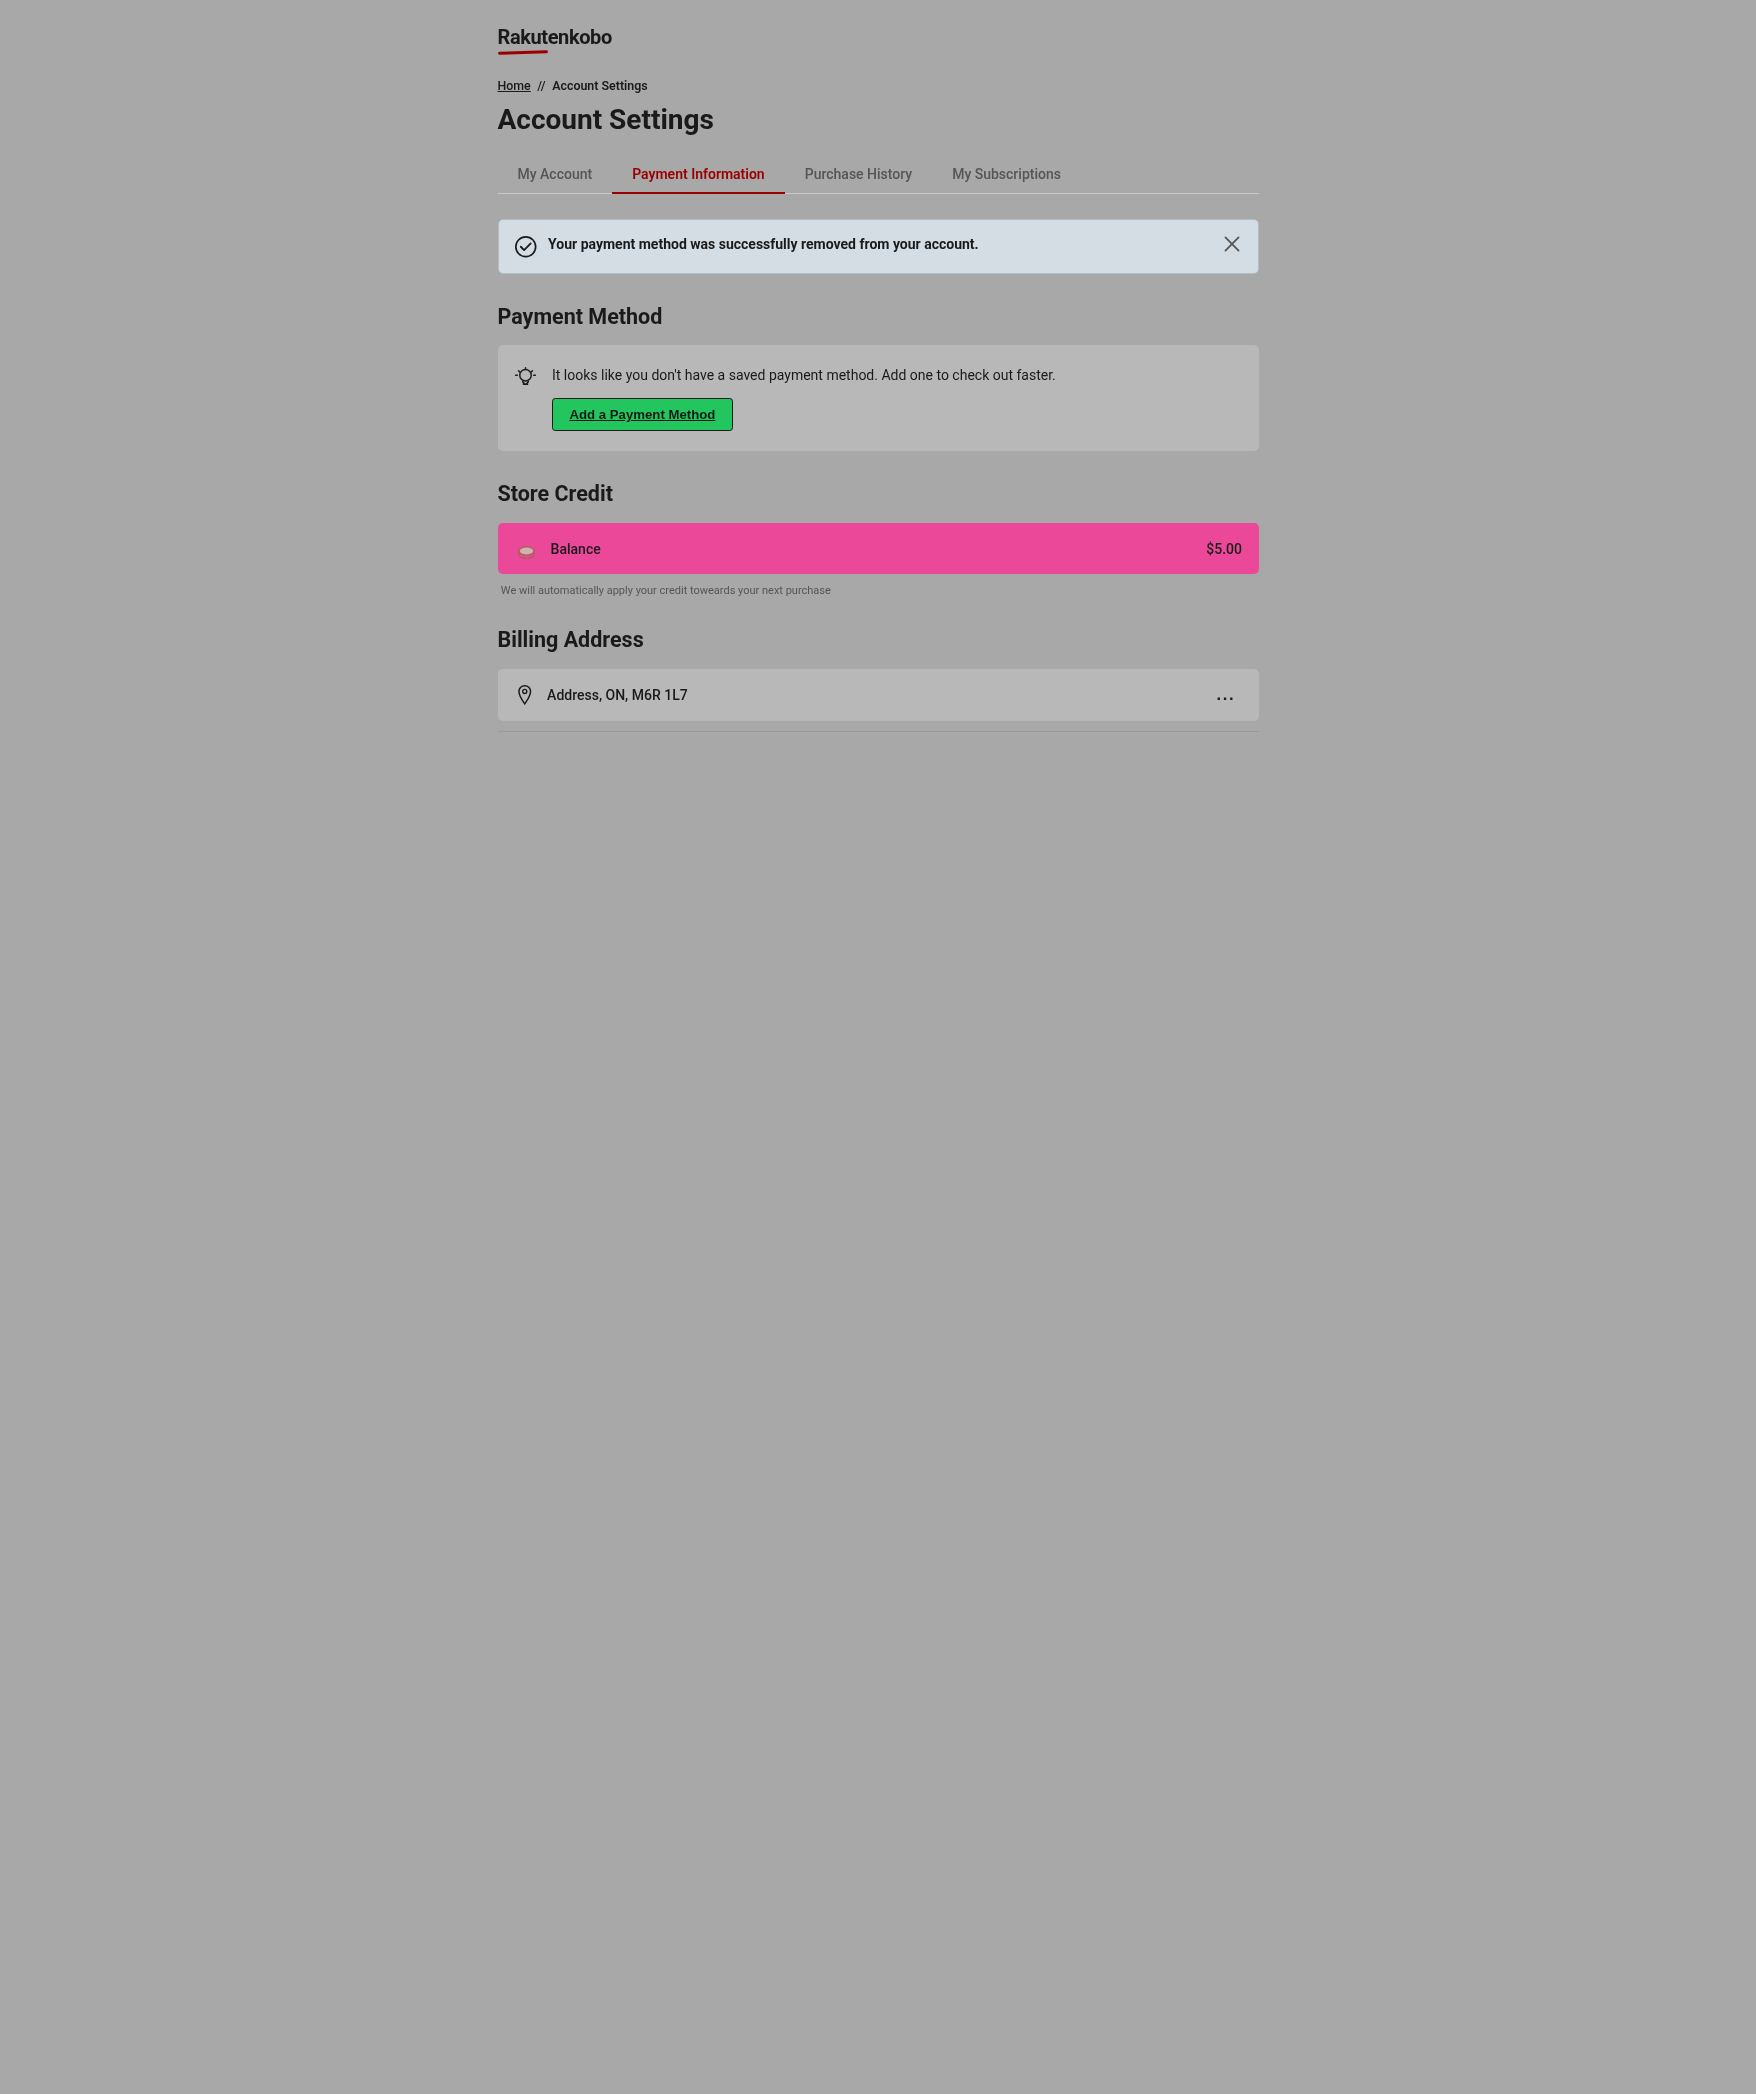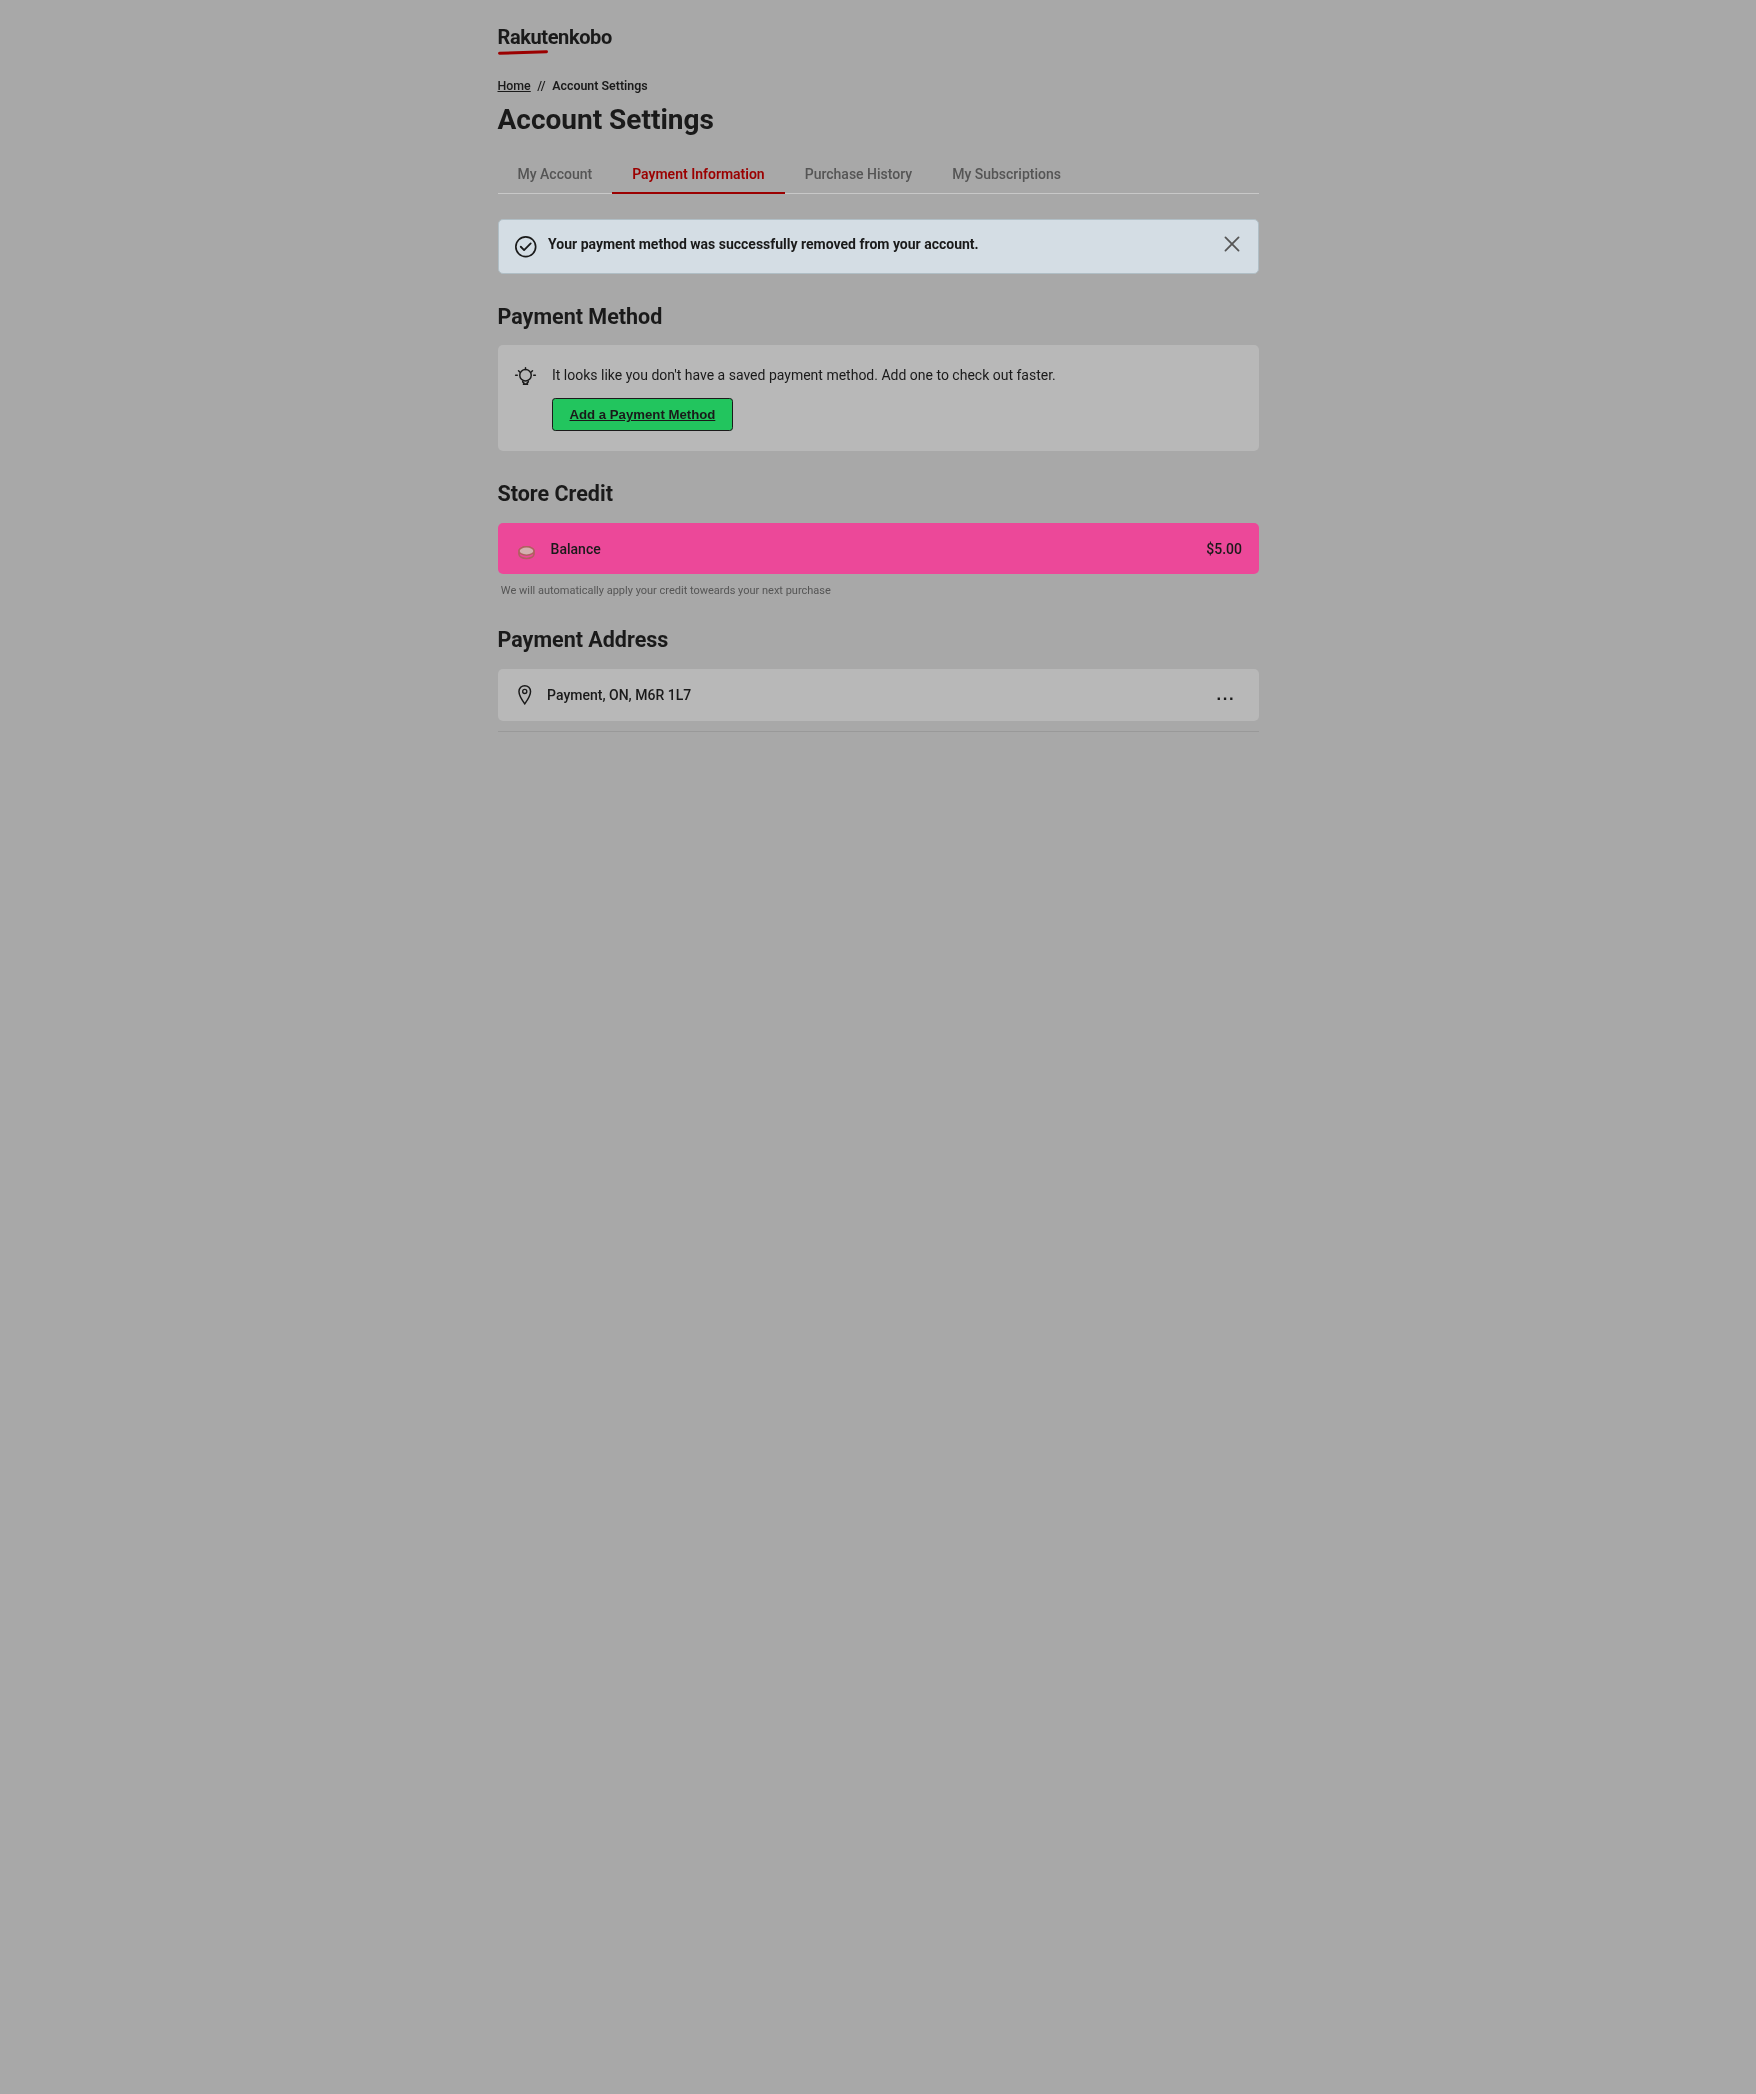--- a/index.html
+++ b/index.html
@@ -351,28 +351,28 @@
           <ellipse cx="15" cy="18" rx="9" ry="5" stroke="#b06060" stroke-width="1.8" fill="#d4b0b0"></ellipse>
         </svg>
         <span class="balance-label">Balance</span>
       </div>
       <span class="balance-amount">$5.00</span>
     </div>
     <p class="credit-note">We will automatically apply your credit toweards your next purchase</p>
   </div>
 
   <div class="billing-section">
-    <h2 class="section-title">Payment Address</h2>
+    <h2 class="section-title">Billing Address</h2>
     <div class="address-row">
       <div class="address-left">
         <svg class="location-icon" viewBox="0 0 26 26" fill="none" xmlns="http://www.w3.org/2000/svg">
           <path d="M13 2C9.13 2 6 5.13 6 9c0 5.25 7 15 7 15s7-9.75 7-15c0-3.87-3.13-7-7-7z" stroke="#1a1a1a" stroke-width="1.8" fill="none"></path>
           <circle cx="13" cy="9" r="2.5" stroke="#1a1a1a" stroke-width="1.6" fill="none"></circle>
         </svg>
-        <span class="address-text">Payment, ON, M6R 1L7</span>
+        <span class="address-text">Address, ON, M6R 1L7</span>
       </div>
       <button class="more-options-btn">...</button>
     </div>
     <div class="divider"></div>
   </div>
 
 </div>
 
 
 </body></html>

